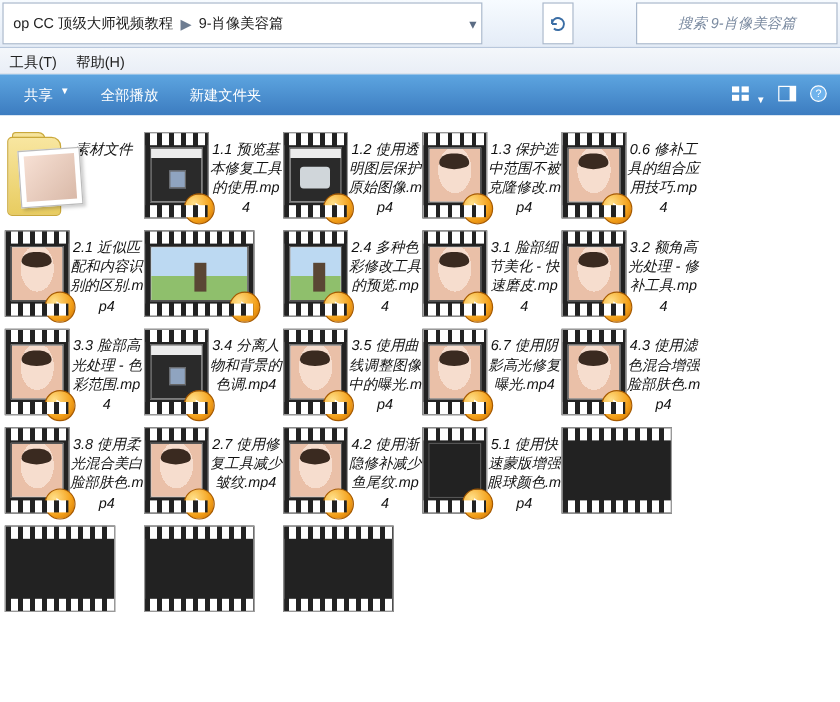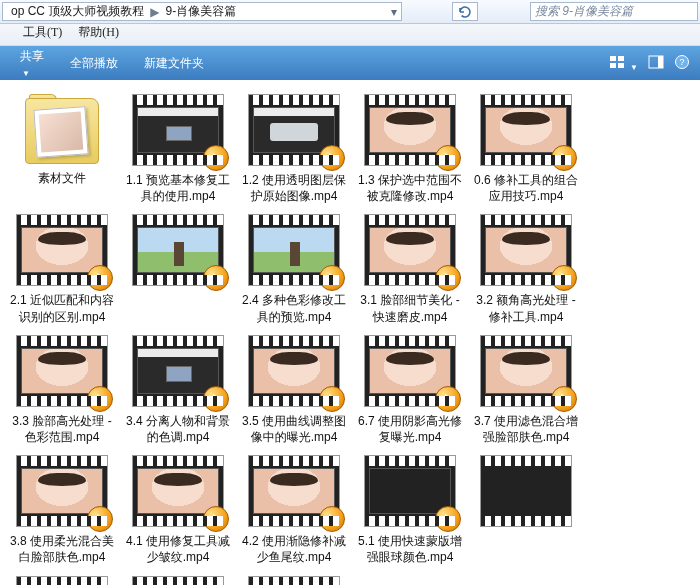--- a/index.html
+++ b/index.html
@@ -1,39 +1,39 @@
 <!DOCTYPE html>
 <html><head>
 <meta charset="utf-8">
 <style>
   * { margin: 0; padding: 0; box-sizing: border-box; }
   body { font-family: "Microsoft YaHei", "Segoe UI", Tahoma, sans-serif; font-size: 12px; background: #fff; width: 700px; overflow: hidden; }
 
   
-  .addr-row { display: flex; height: 24px; background: linear-gradient(#f7fbff, #e4ecf7); border-bottom: 1px solid #b8c7dc; gap: 48px; }
+  .addr-row { display: flex; height: 40px; background: linear-gradient(#f7fbff, #e4ecf7); border-bottom: 1px solid #b8c7dc; gap: 48px; }
   .addr-bar { flex: 1; display: flex; align-items: center; background: #fff; border: 1px solid #a9b8cc; margin: 2px; padding: 0 4px; }
   .addr-seg { padding: 0 4px; color: #222; white-space: nowrap; }
   .addr-arrow { color: #6e7d92; padding: 0 2px; }
   .refresh-box { width: 26px; display:flex; align-items:center; justify-content:center; background:#fff; border:1px solid #a9b8cc; margin:2px 2px 2px 0; }
-  .search-box { width: 168px; background:#fff; border:1px solid #a9b8cc; margin:2px; display:flex; align-items:center; padding:0 4px; color:#7a8aa0; font-style: italic; }
-
-  
-  .menu-bar { height: 22px; background: linear-gradient(#f4f7fb,#e9eef6); border-bottom:1px solid #d2dbe8; display:flex; align-items:flex-start; padding:0 23px; gap:16px;font-family:Liberation Serif, serif; }
+  .search-box { width: 168px; background:#fff; border:1px solid #a9b8cc; margin:2px; display:flex; align-items:center; padding:0 4px; color:#7a8aa0; font-style: italic; justify-content: center; }
+
+  
+  .menu-bar { height: 22px; background: linear-gradient(#f4f7fb,#e9eef6); border-bottom:1px solid #d2dbe8; display:flex; align-items:flex-end; padding:0 8px; gap:16px; }
   .menu-item { color:#222; }
 
   
   .toolbar { height: 34px; background: linear-gradient(#5da5e0,#3c7cc0); display:flex; align-items:center; padding:0 10px; color:#fff; gap:6px; }
-  .tb-link { color:#fff; padding:4px 10px; display:flex; align-items:flex-start; gap:4px;flex-direction:column; }
+  .tb-link { color:#fff; padding:4px 10px; display:flex; align-items:flex-start; gap:4px; }
   .tb-right { margin-left:auto; display:flex; align-items:center; gap:10px; }
   .tb-icon { width:16px; height:16px; display:inline-block; }
   .dd-arrow { font-size:8px; color:#fff; margin-left:2px; }
 
   
   .content { padding: 14px 4px; display:flex; flex-wrap:wrap; gap-row:10px; }
-  .item { width: 116px; display:flex; flex-direction:column; align-items:center; margin-bottom:10px; }
+  .item { width: 116px; display:flex; flex-direction:row; align-items:flex-start; margin-bottom:10px;font-style:italic; }
   .thumb { width:92px; height:72px; position:relative; border:1px solid #999; background:#ddd; }
   .folder { width:78px; height:70px; position:relative; }
   .folder-back { position:absolute; inset:4px 2px 0 2px; background:linear-gradient(#f8e6a0,#e8cc60); border-radius:4px 8px 4px 4px; border:1px solid #caa83a; }
   .folder-tab { position:absolute; top:0; left:6px; width:28px; height:10px; background:linear-gradient(#f8e6a0,#edd77d); border:1px solid #caa83a; border-bottom:none; border-radius:3px 6px 0 0; }
   .folder-photo { position:absolute; left:12px; top:14px; width:52px; height:48px; background:#fff; border:1px solid #bbb; transform:rotate(-4deg); box-shadow:2px 2px 3px rgba(0,0,0,0.2); }
   .folder-photo::after{content:""; position:absolute; inset:4px; background:linear-gradient(135deg,#f7e0d4,#d9b9a8);}
   .film { position:relative; background:#222; }
   .film::before, .film::after { content:""; position:absolute; left:0; right:0; height:10px; background: repeating-linear-gradient(90deg,#222 0 4px,#fff 4px 10px); }
   .film::before{ top:0; } .film::after{ bottom:0; }
   .frame { position:absolute; left:4px; right:4px; top:12px; bottom:12px; background:#eee; border:1px solid #555; overflow:hidden; }
@@ -239,39 +239,39 @@
       </div>
       <div class="label">6.7 使用阴影高光修复曝光.mp4</div>
     </div>
     <div class="item">
       <div class="thumb film">
         <div class="frame">
           <div class="ph ph-face"></div>
         </div>
         <div class="badge"></div>
       </div>
-      <div class="label">3.7 使用滤色混合增强脸部肤色.mp4</div>
+      <div class="label">4.3 使用滤色混合增强脸部肤色.mp4</div>
     </div>
     <div class="item">
       <div class="thumb film">
         <div class="frame">
           <div class="ph ph-face"></div>
         </div>
         <div class="badge"></div>
       </div>
       <div class="label">3.8 使用柔光混合美白脸部肤色.mp4</div>
     </div>
     <div class="item">
       <div class="thumb film">
         <div class="frame">
           <div class="ph ph-face"></div>
         </div>
         <div class="badge"></div>
       </div>
-      <div class="label">4.1 使用修复工具减少皱纹.mp4</div>
+      <div class="label">2.7 使用修复工具减少皱纹.mp4</div>
     </div>
     <div class="item">
       <div class="thumb film">
         <div class="frame">
           <div class="ph ph-face"></div>
         </div>
         <div class="badge"></div>
       </div>
       <div class="label">4.2 使用渐隐修补减少鱼尾纹.mp4</div>
     </div>

